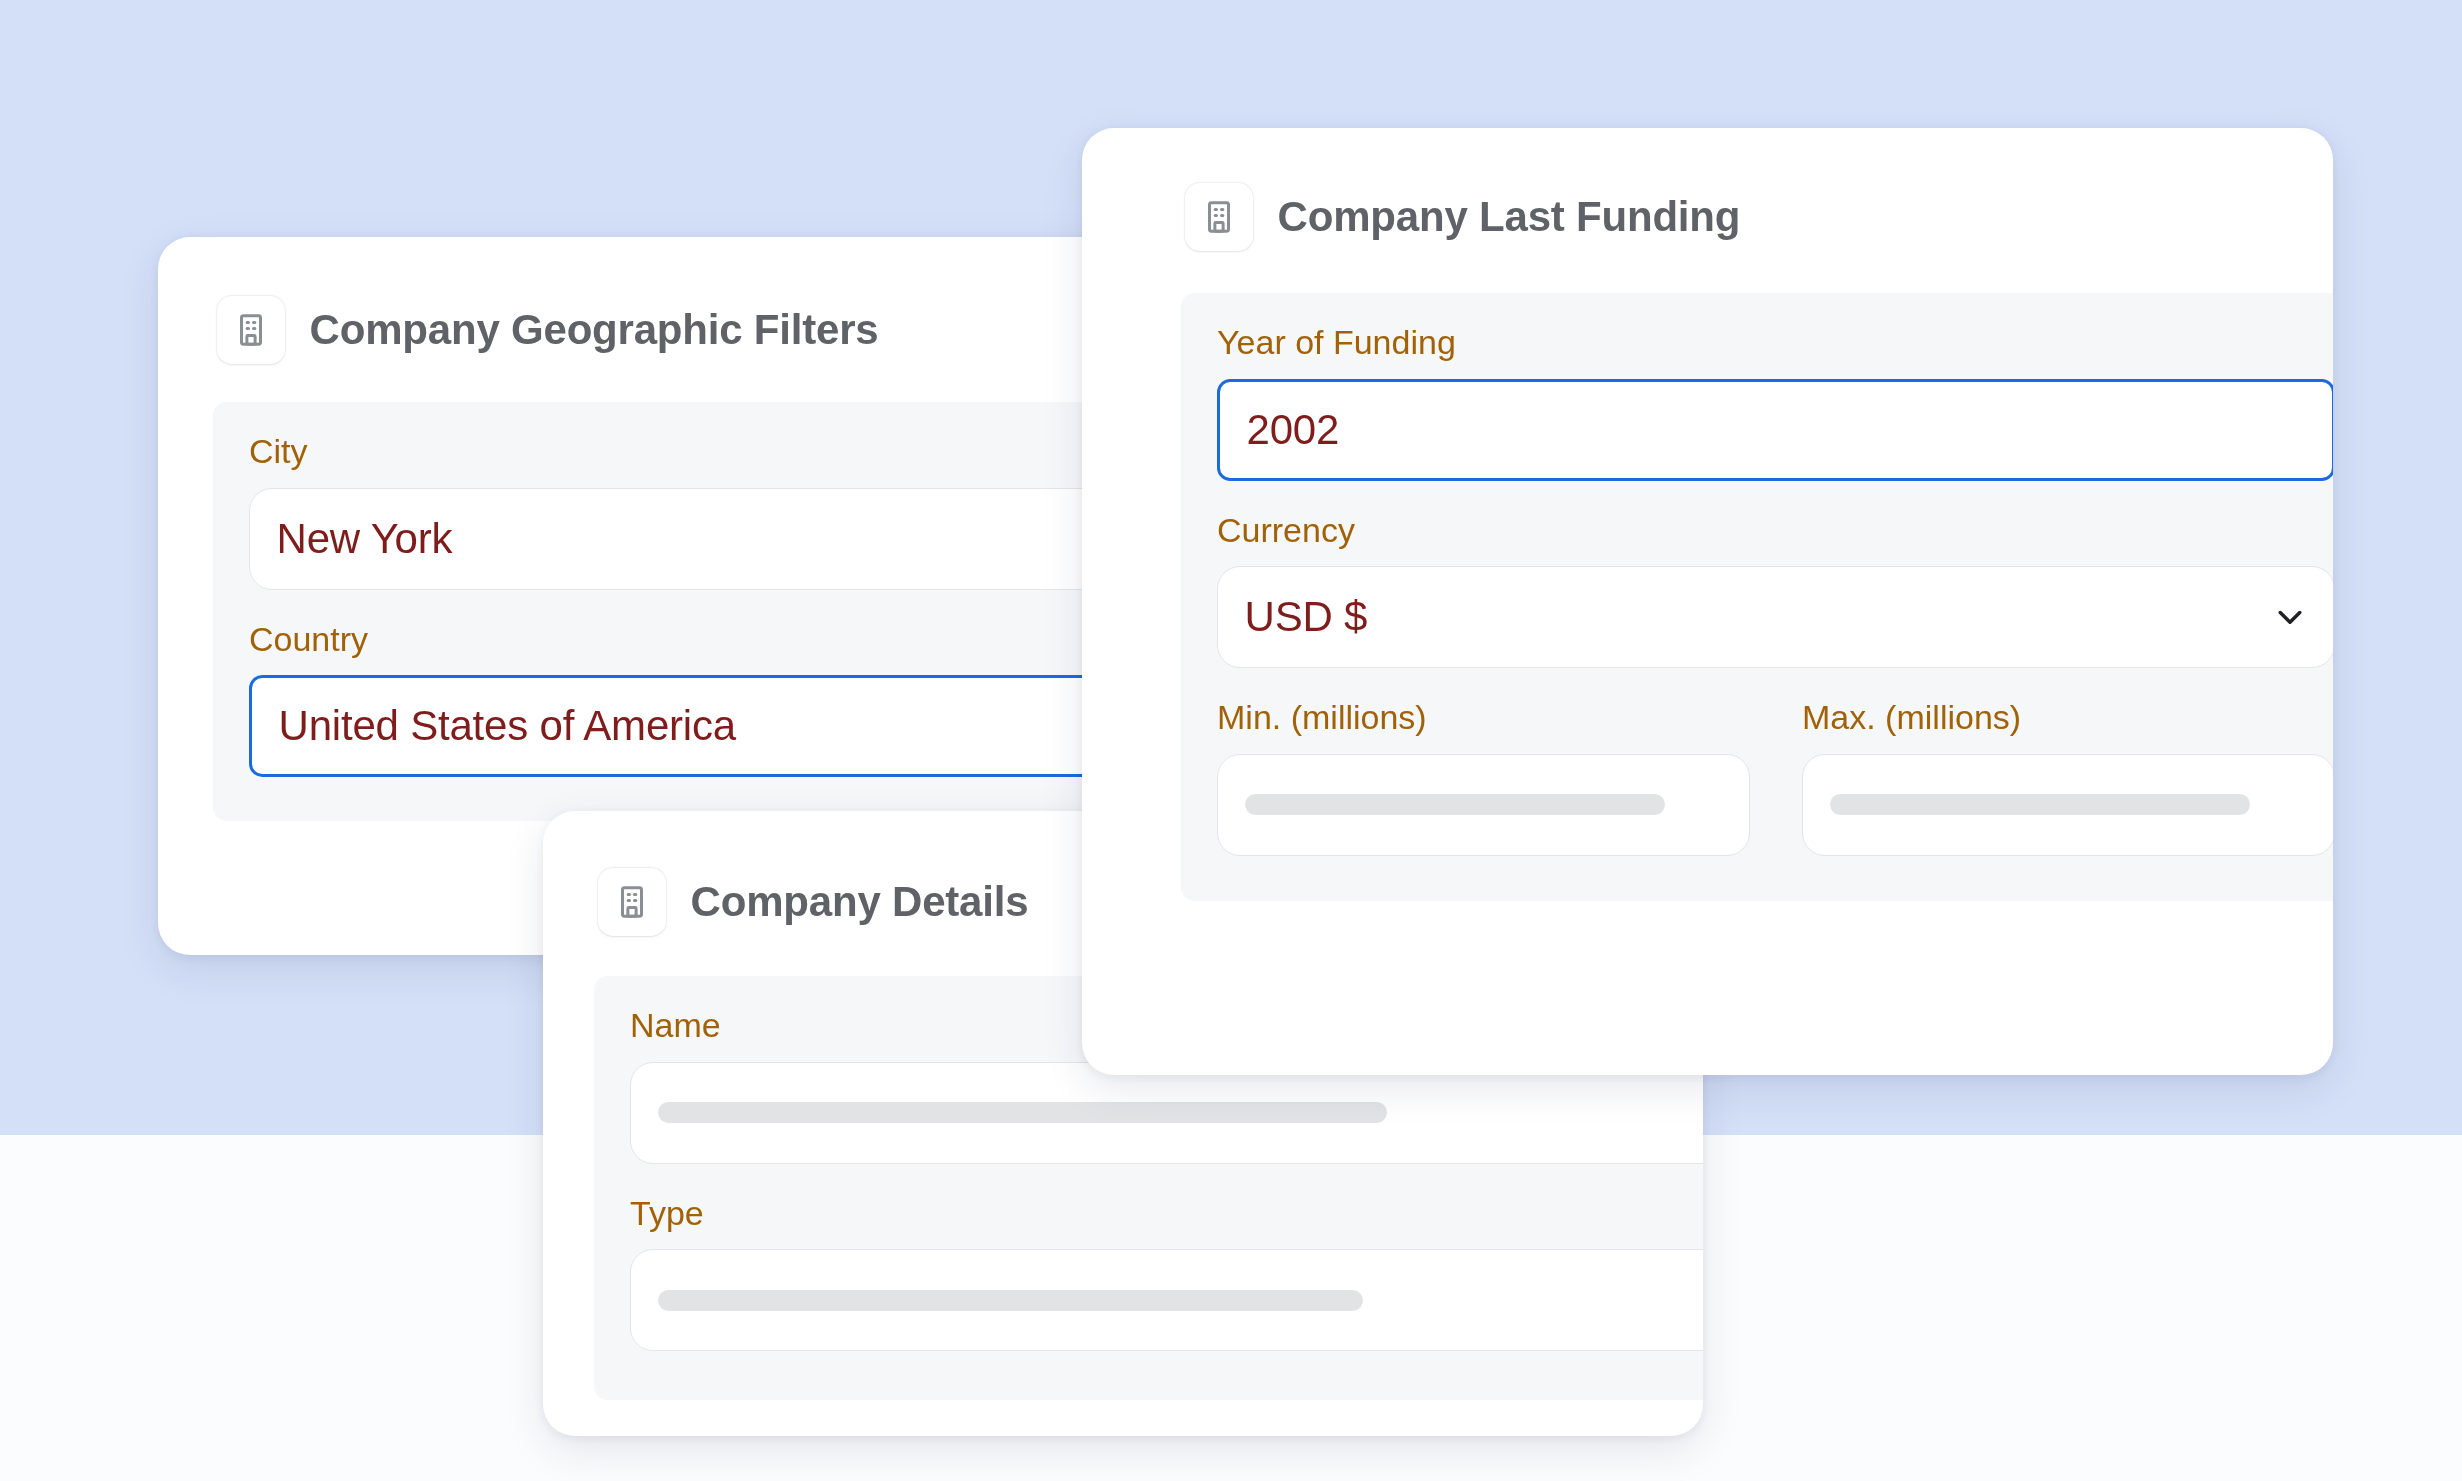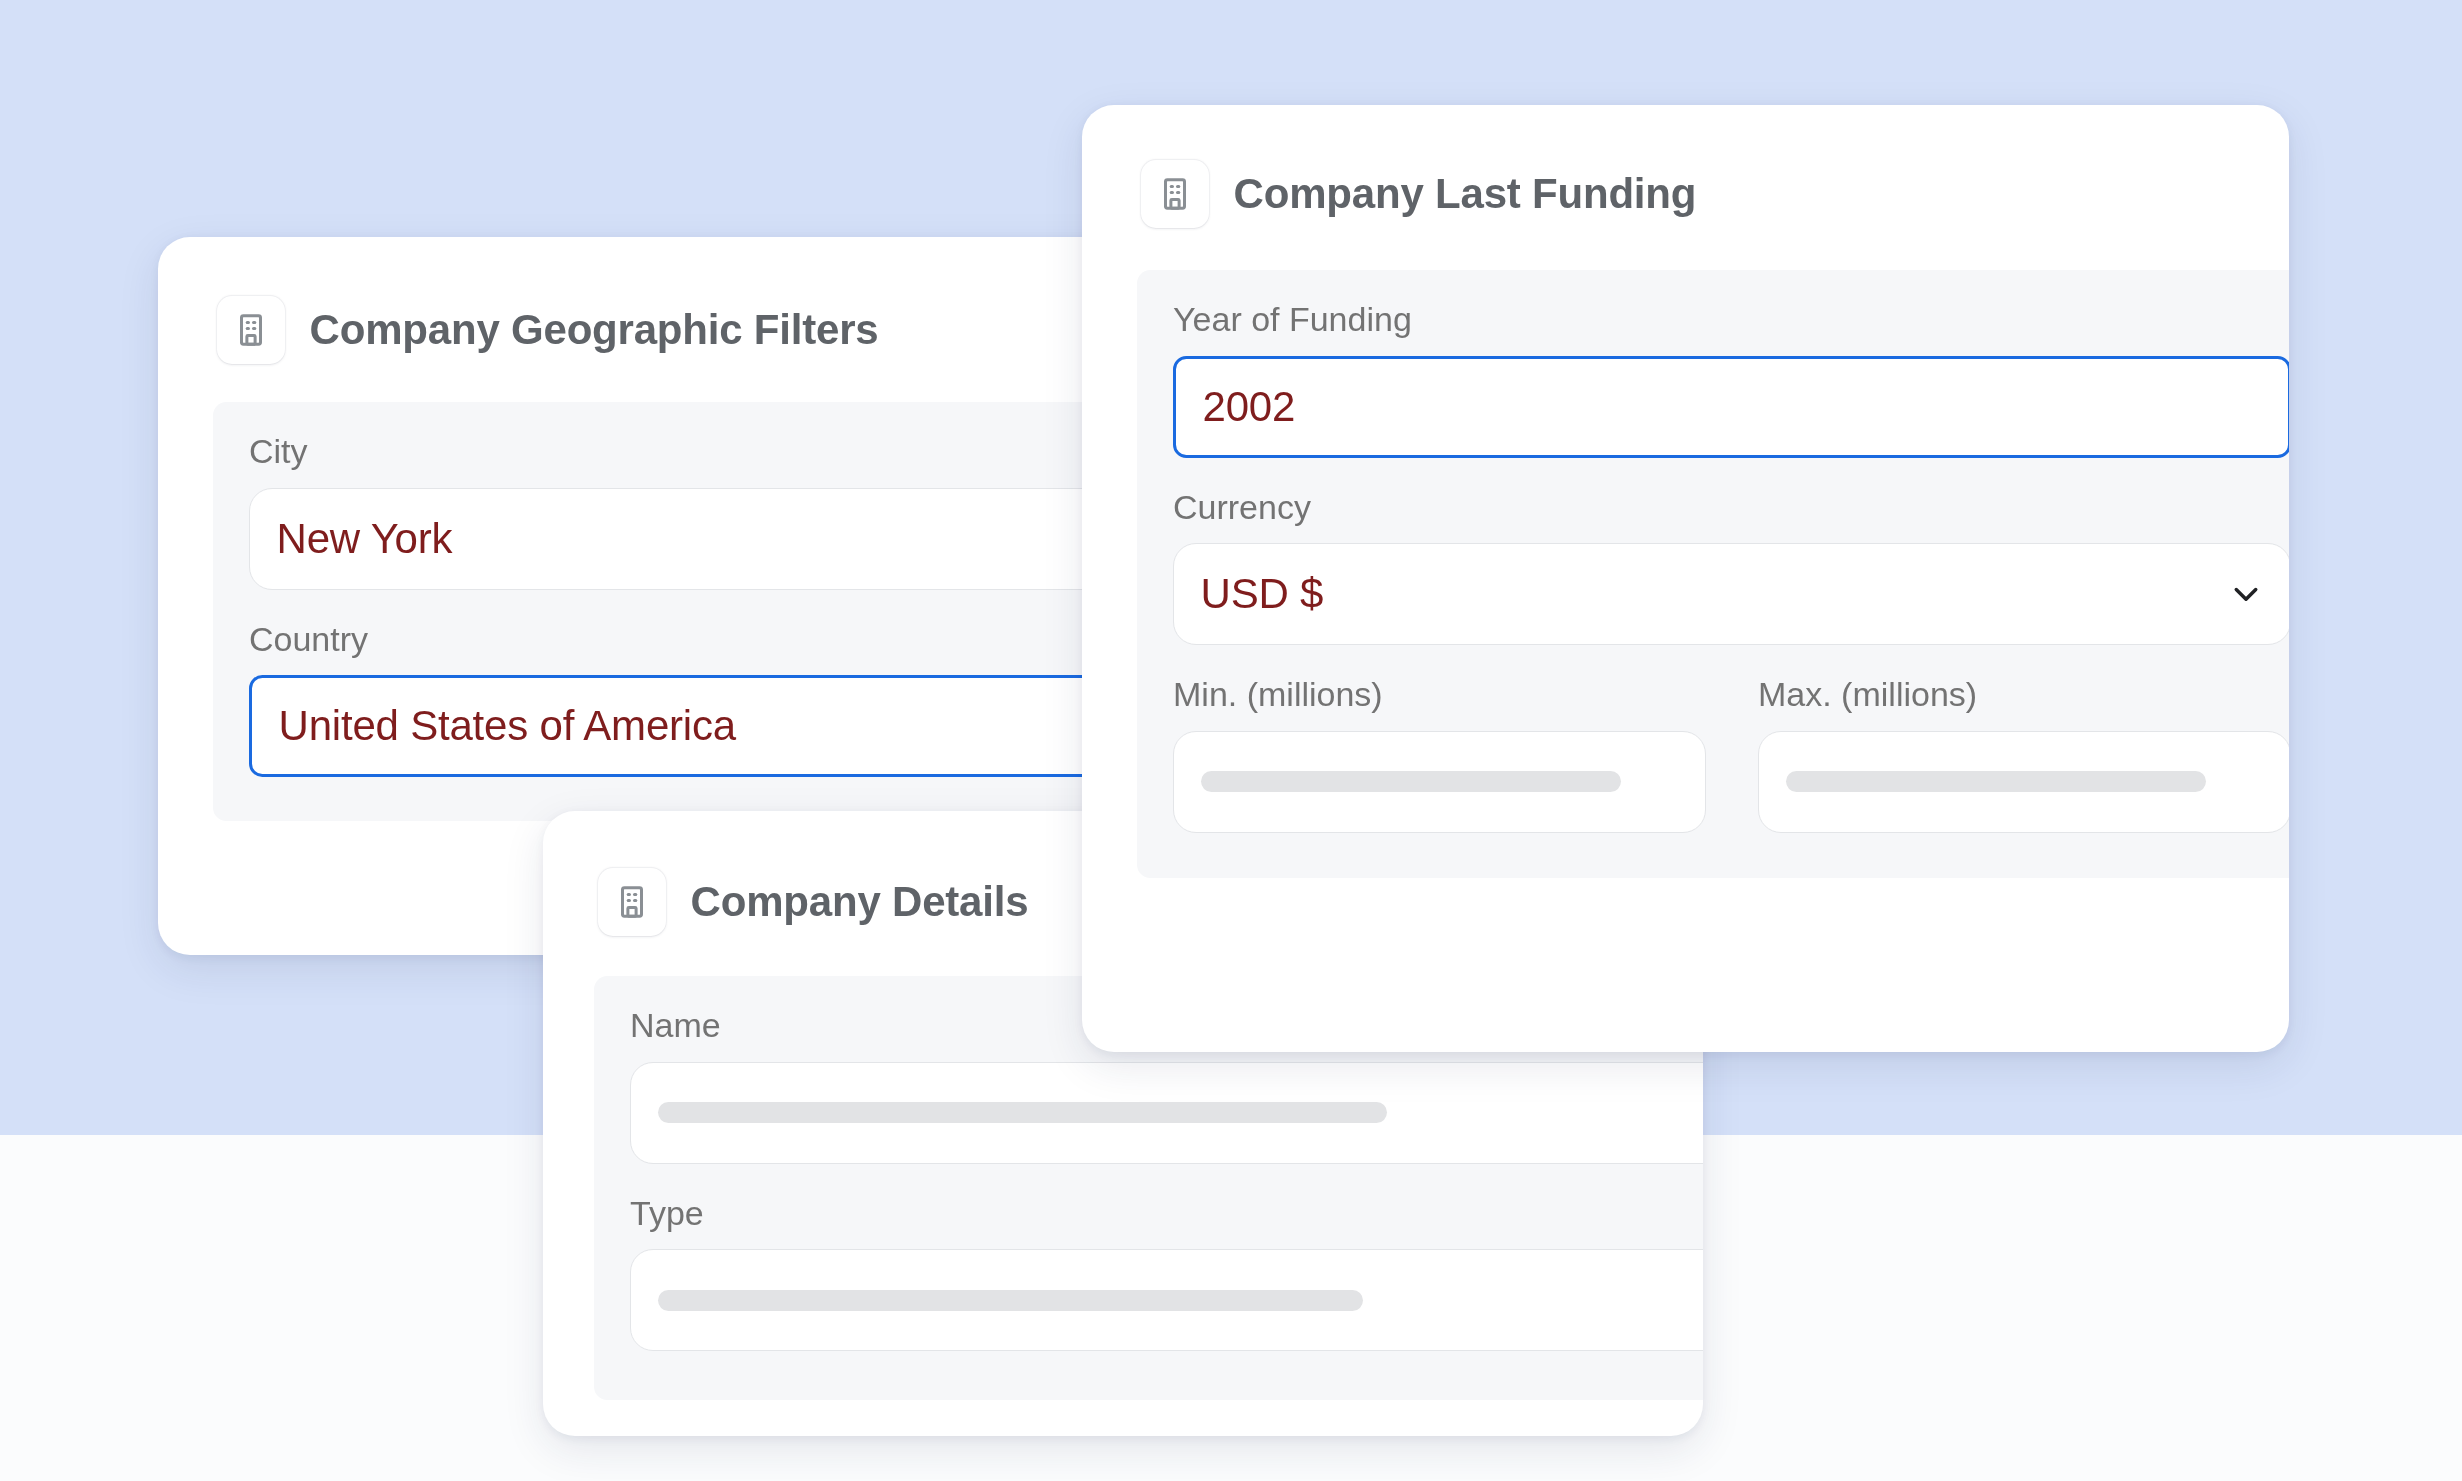--- a/index.html
+++ b/index.html
@@ -33,21 +33,21 @@
   .card {
     position: absolute;
     background: #ffffff;
     border-radius: 32px;
     box-shadow: 0 13.3px 42px rgba(25, 40, 80, .10),
                 0 2.8px 9.5px rgba(25, 40, 80, .06);
     overflow: hidden;
   }
   #card-geo     { left: 158px;  top: 237px; width: 988px; height: 718px;  z-index: 2; }
   #card-details { left: 543px;  top: 811px; width: 1160px; height: 625px;  z-index: 3; }
-  #card-funding { left: 1082px; top: 105px; width: 1207px; height: 947px; z-index: 4; }
+  #card-funding { left: 1082px; top: 128px; width: 1207px; height: 947px; z-index: 4; padding-left: 44px; }
 
   
   .card-header {
     display: flex;
     align-items: center;
     gap: 24.6px;
   }
   #card-geo     .card-header { padding: 59px 0 0 59px; }
   #card-details .card-header { padding: 57px 0 0 55px; }
   #card-funding .card-header { padding: 55px 0 0 59px; }
@@ -93,21 +93,21 @@
     margin: 42px 0 0 55px;
     width: 1118px;
     padding: 28px 36px 45px 36px;
   }
 
   .field { margin-top: 0; }
   .field + .field { margin-top: 28px; }
 
   .field-label {
     font-size: 34px;
-    color: #737373;
+    color: #a16207;
     line-height: 1.25;
     margin-bottom: 15px;
     white-space: nowrap;
   }
 
   .input {
     box-sizing: border-box;
     background: #ffffff;
     border: 1.9px solid #e3e5e8;
     border-radius: 23px;

